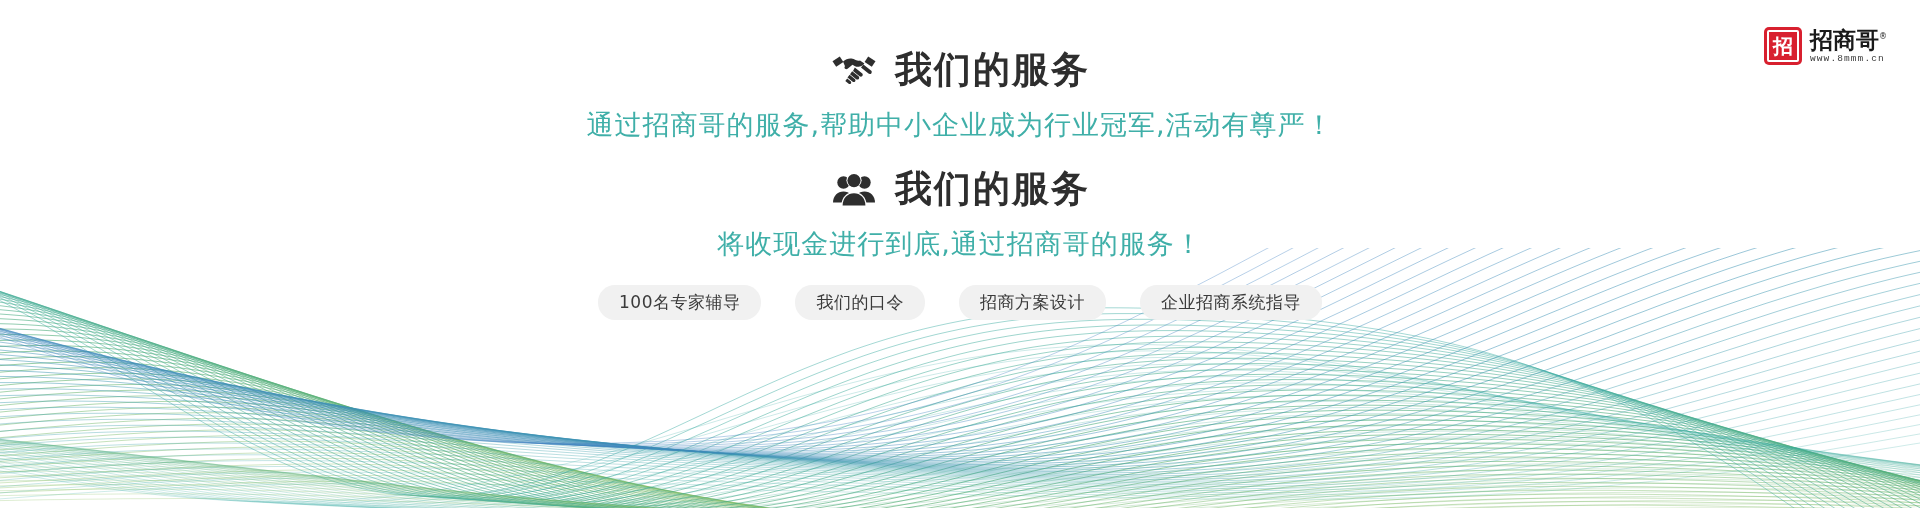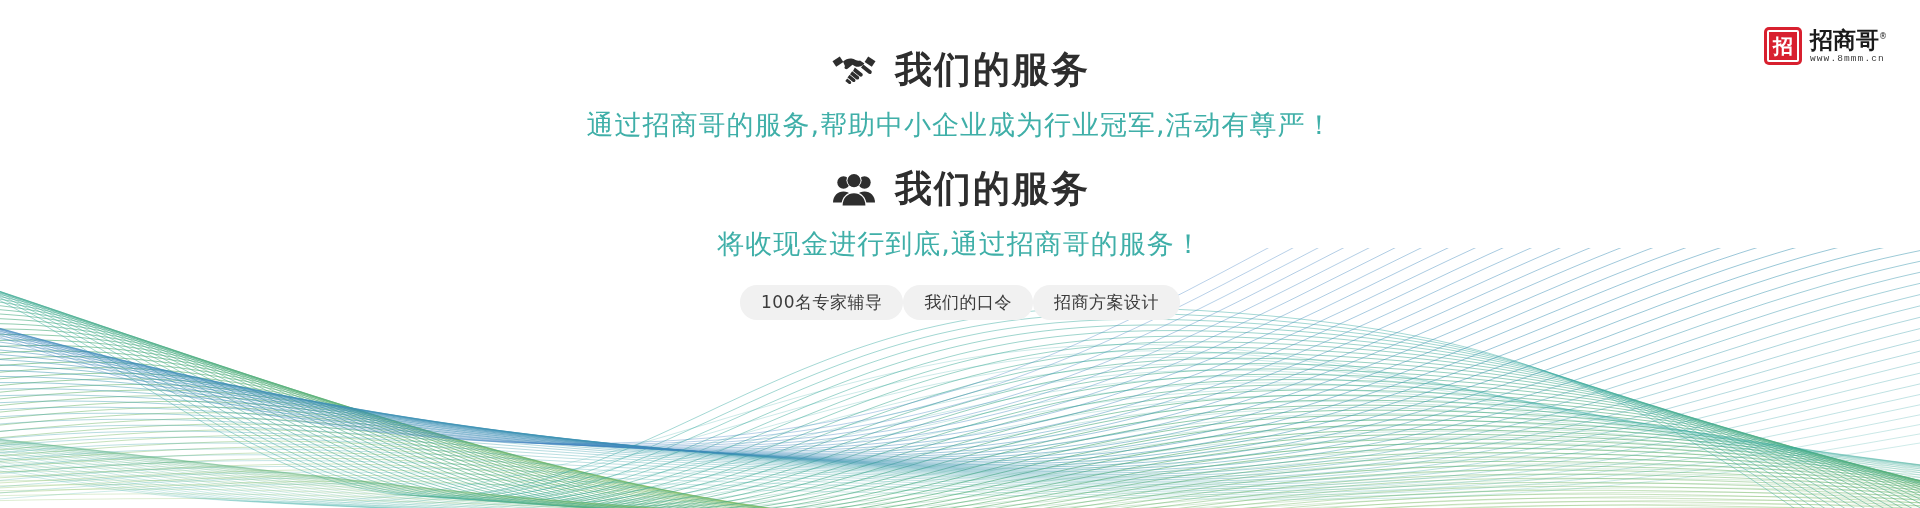--- a/index.html
+++ b/index.html
@@ -116,20 +116,21 @@
     font-family:"DejaVu Sans","Liberation Sans",sans-serif;
   }
   .block-2 { margin-top:26px; }
 
   
   .pills {
     margin-top:24px;
     display:flex;
     align-items:center;
     justify-content:center;
+    gap:34px;
   }
   .pill {
     background:#f1f1f1;
     border-radius:17px;
     padding:7px 21px;
     font-size:17px;
     color:#3b3b3b;
     letter-spacing:0.5px;
     line-height:1.25;
     white-space:nowrap;
@@ -323,16 +324,17 @@
         </span>
         <span class="heading-text">我们的服务</span>
       </div>
       <div class="subtitle">将收现金进行到底,通过招商哥的服务！</div>
     </div>
 
     <div class="pills">
       <span class="pill">100名专家辅导</span>
       <span class="pill">我们的口令</span>
       <span class="pill">招商方案设计</span>
+      <span class="pill">企业招商系统指导</span>
     </div>
 
   </div>
 </div>
 
 </body></html>

